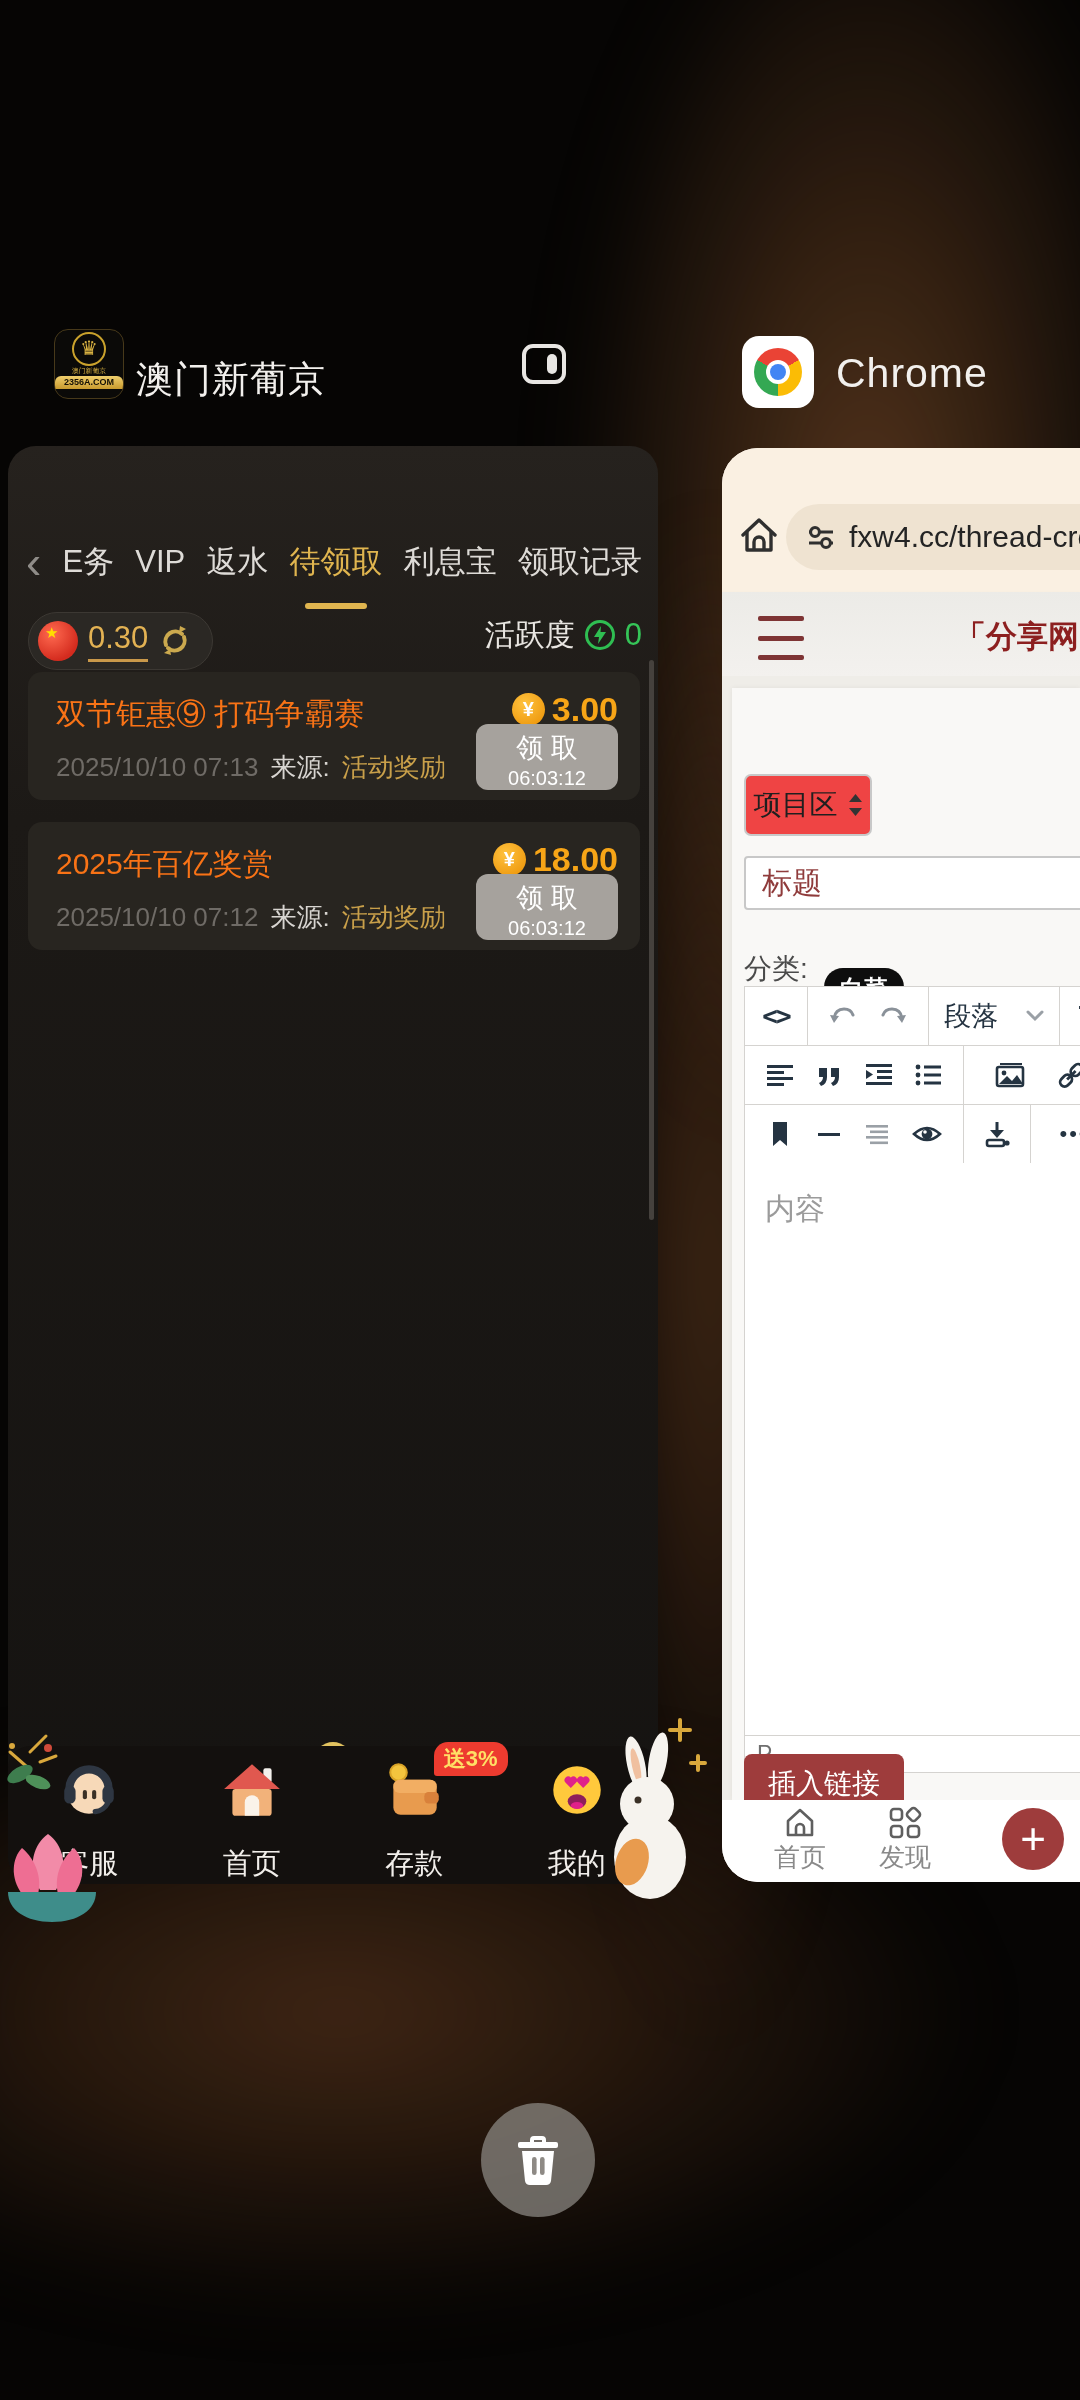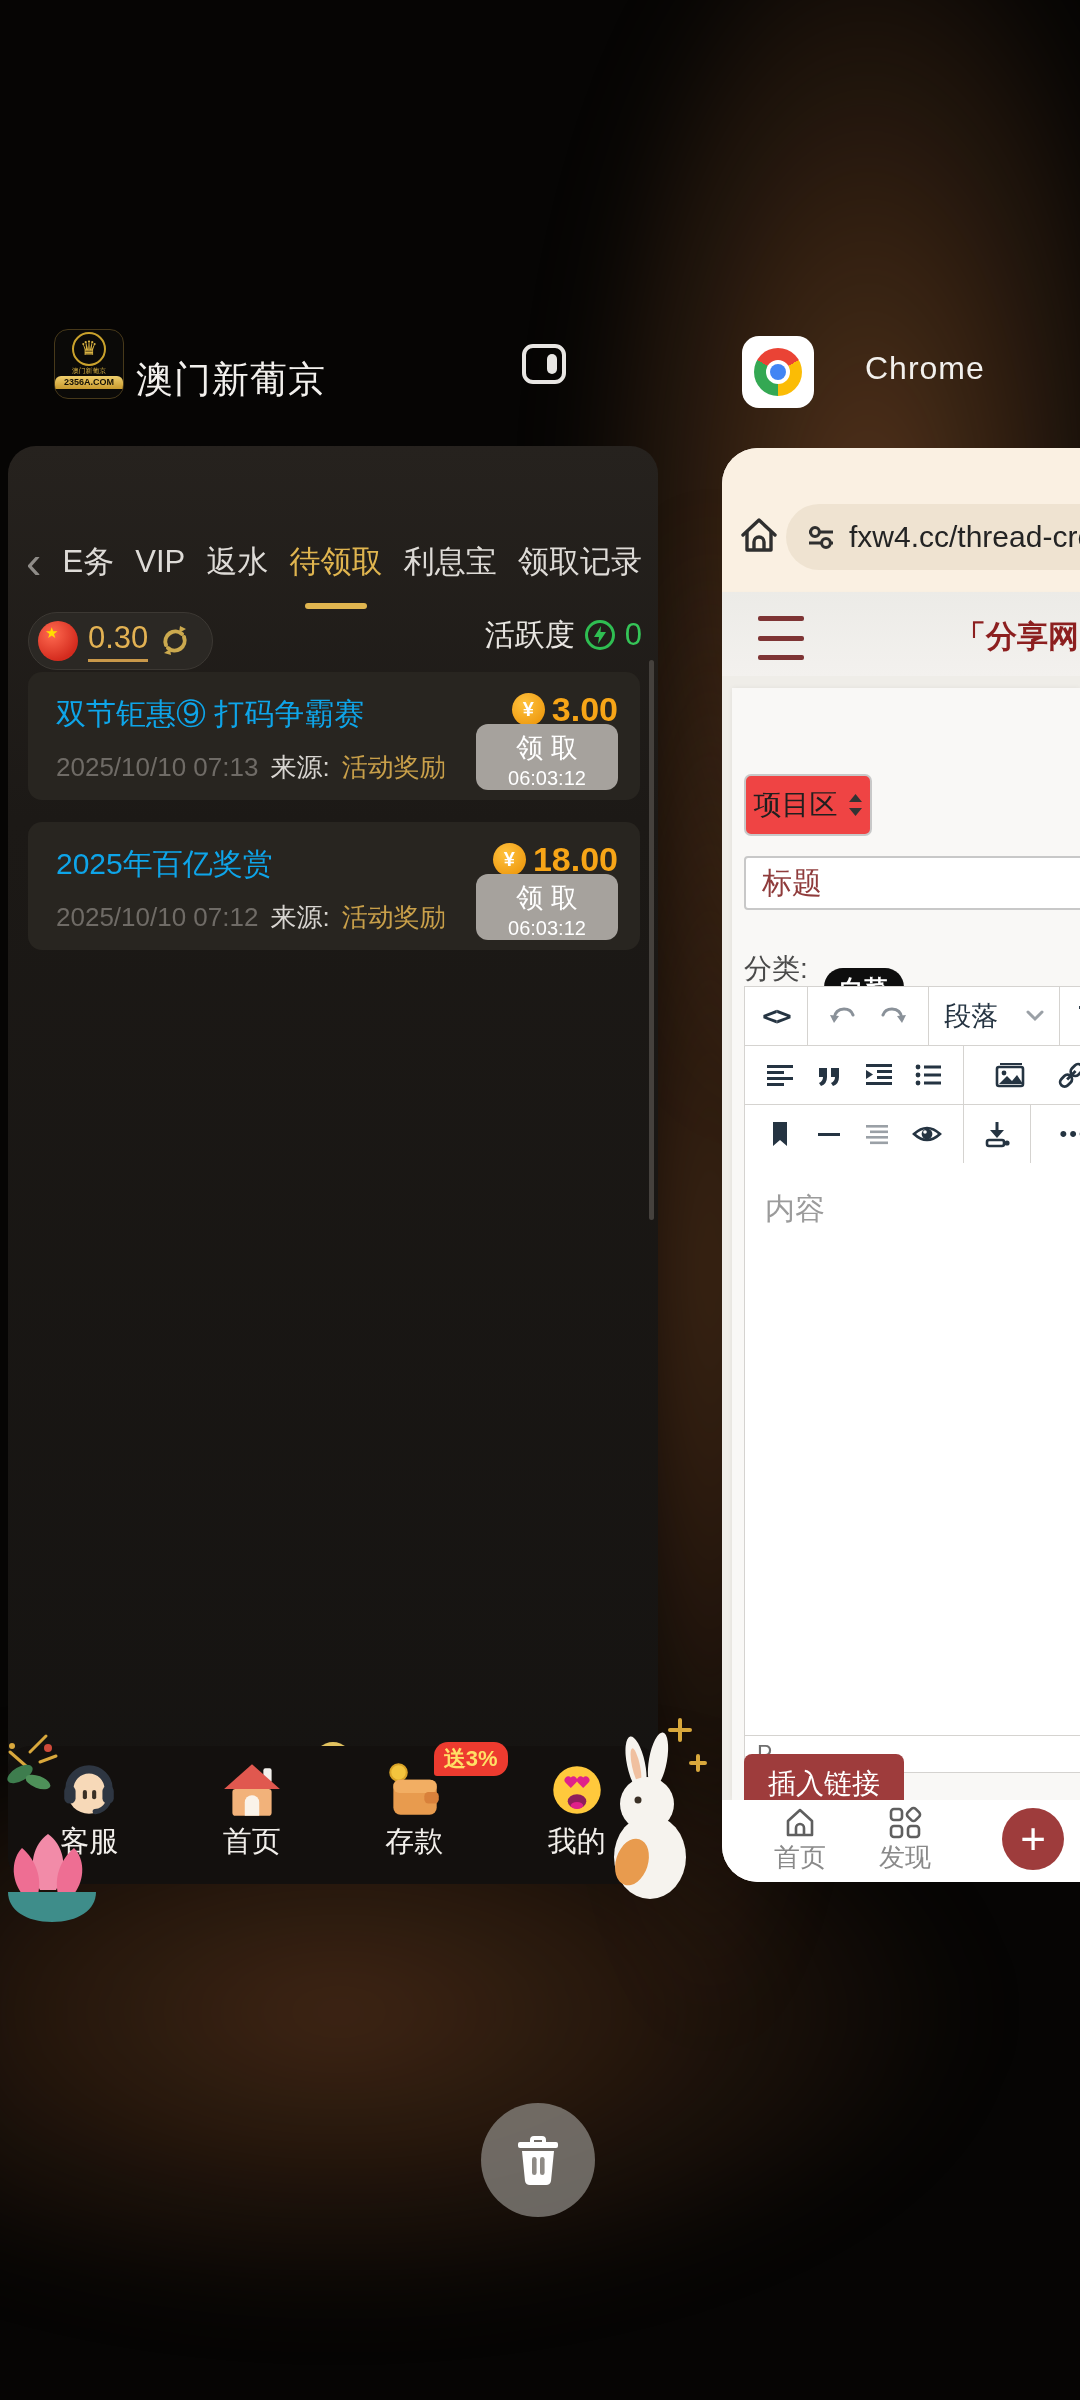--- a/index.html
+++ b/index.html
@@ -47,39 +47,39 @@
         border-radius:30px;padding:7px 20px 7px 9px;margin-top:12px;}
   .flag{width:40px;height:40px;border-radius:50%;position:relative;
         background:radial-gradient(circle at 35% 32%,#ff6a50,#d42b1e 72%);}
   .flag:after{content:"★";position:absolute;left:7px;top:3px;color:#ffde00;font-size:15px;}
   .balance-amt{color:#e3b253;font-size:31px;border-bottom:3px solid #c9984a;padding-bottom:3px;}
   .activity{display:flex;align-items:center;gap:9px;}
   .activity .lbl{color:#e8e5e1;font-size:30px;}
   .activity .val{color:#35c558;font-size:31px;}
   .reward{position:absolute;left:20px;width:612px;height:128px;border-radius:14px;background:#282520;}
   .r1{top:226px;} .r2{top:376px;}
-  .r-title{position:absolute;left:28px;top:22px;color:#0ea5e9;font-size:30px;}
+  .r-title{position:absolute;left:28px;top:22px;color:#f97316;font-size:30px;}
   .r-amt{position:absolute;right:22px;top:18px;display:flex;align-items:center;gap:7px;}
   .coin{width:33px;height:33px;border-radius:50%;background:radial-gradient(circle at 38% 32%,#ffc23e,#ef9c12 75%);
         color:#fff;font-size:20px;font-weight:bold;display:flex;align-items:center;justify-content:center;}
   .amt{color:#f7a517;font-size:34px;font-weight:bold;}
   .r-meta{position:absolute;left:28px;top:78px;display:flex;gap:12px;align-items:baseline;}
   .r-date{color:#6f6b66;font-size:26px;}
   .r-srcl{color:#d8d5d1;font-size:26px;}
   .r-srcv{color:#c9a04a;font-size:26px;}
   .claim{position:absolute;right:22px;top:52px;width:142px;height:66px;border-radius:12px;background:#a6a29d;
         color:#fff;text-align:center;}
   .claim .c1{font-size:27px;margin-top:6px;}
   .claim .c2{font-size:20px;margin-top:1px;}
   .scrollbar{position:absolute;right:4px;top:214px;width:5px;height:560px;border-radius:3px;background:#45413d;}
   .scrolltop{position:absolute;left:306px;top:1296px;width:38px;height:38px;border-radius:50%;background:#e2c360;
         display:flex;align-items:center;justify-content:center;}
   .nav1{position:absolute;left:0;right:0;bottom:0;height:138px;background:#13100e;border-radius:22px 22px 0 0;
         display:flex;}
-  .nav1-item{flex:1;display:flex;flex-direction:column;align-items:center;justify-content:flex-start;
+  .nav1-item{flex:1;display:flex;flex-direction:column;align-items:center;justify-content:space-between;
         padding-top:12px;position:relative;}
   .nav1-item .ic{width:64px;height:64px;}
   .nav1-item .lb{color:#f2efeb;font-size:29px;margin-top:0px;}
   .nav-badge{position:absolute;top:-4px;left:62%;background:#ed3b2f;color:#ffe066;font-size:22px;font-weight:bold;
         padding:2px 10px;border-radius:14px 14px 14px 3px;white-space:nowrap;}
   .deco{position:absolute;pointer-events:none;}
   
   .card2{left:722px;top:448px;width:358px;height:1434px;border-radius:36px 0 0 36px;overflow:hidden;
          background:#f2efeb;}
   .c-top{position:absolute;left:0;top:0;right:0;height:144px;background:#faf0e2;}
@@ -143,21 +143,21 @@
 <div class="abs" style="left:520px;top:340px;">
   <svg width="48" height="48" viewBox="0 0 48 48">
     <rect x="4" y="6" width="40" height="36" rx="9" fill="none" stroke="#e8e6e3" stroke-width="4"></rect>
     <rect x="27" y="14" width="10" height="20" rx="5" fill="#e8e6e3"></rect>
   </svg>
 </div>
 
 <div class="abs chrome-tile">
   <div class="chrome-ball"></div>
 </div>
-<div class="abs app-title" style="left:836px;top:350px;font-size:32px;margin-left:29px;">Chrome</div>
+<div class="abs app-title" style="left:836px;top:350px;font-size:41px;">Chrome</div>
 
 <div class="abs card1">
   <div class="tabs">
     <span class="back-chev">‹</span>
     <span class="tab">E务</span>
     <span class="tab">VIP</span>
     <span class="tab">返水</span>
     <span class="tab active">待领取</span>
     <span class="tab">利息宝</span>
     <span class="tab">领取记录</span>

